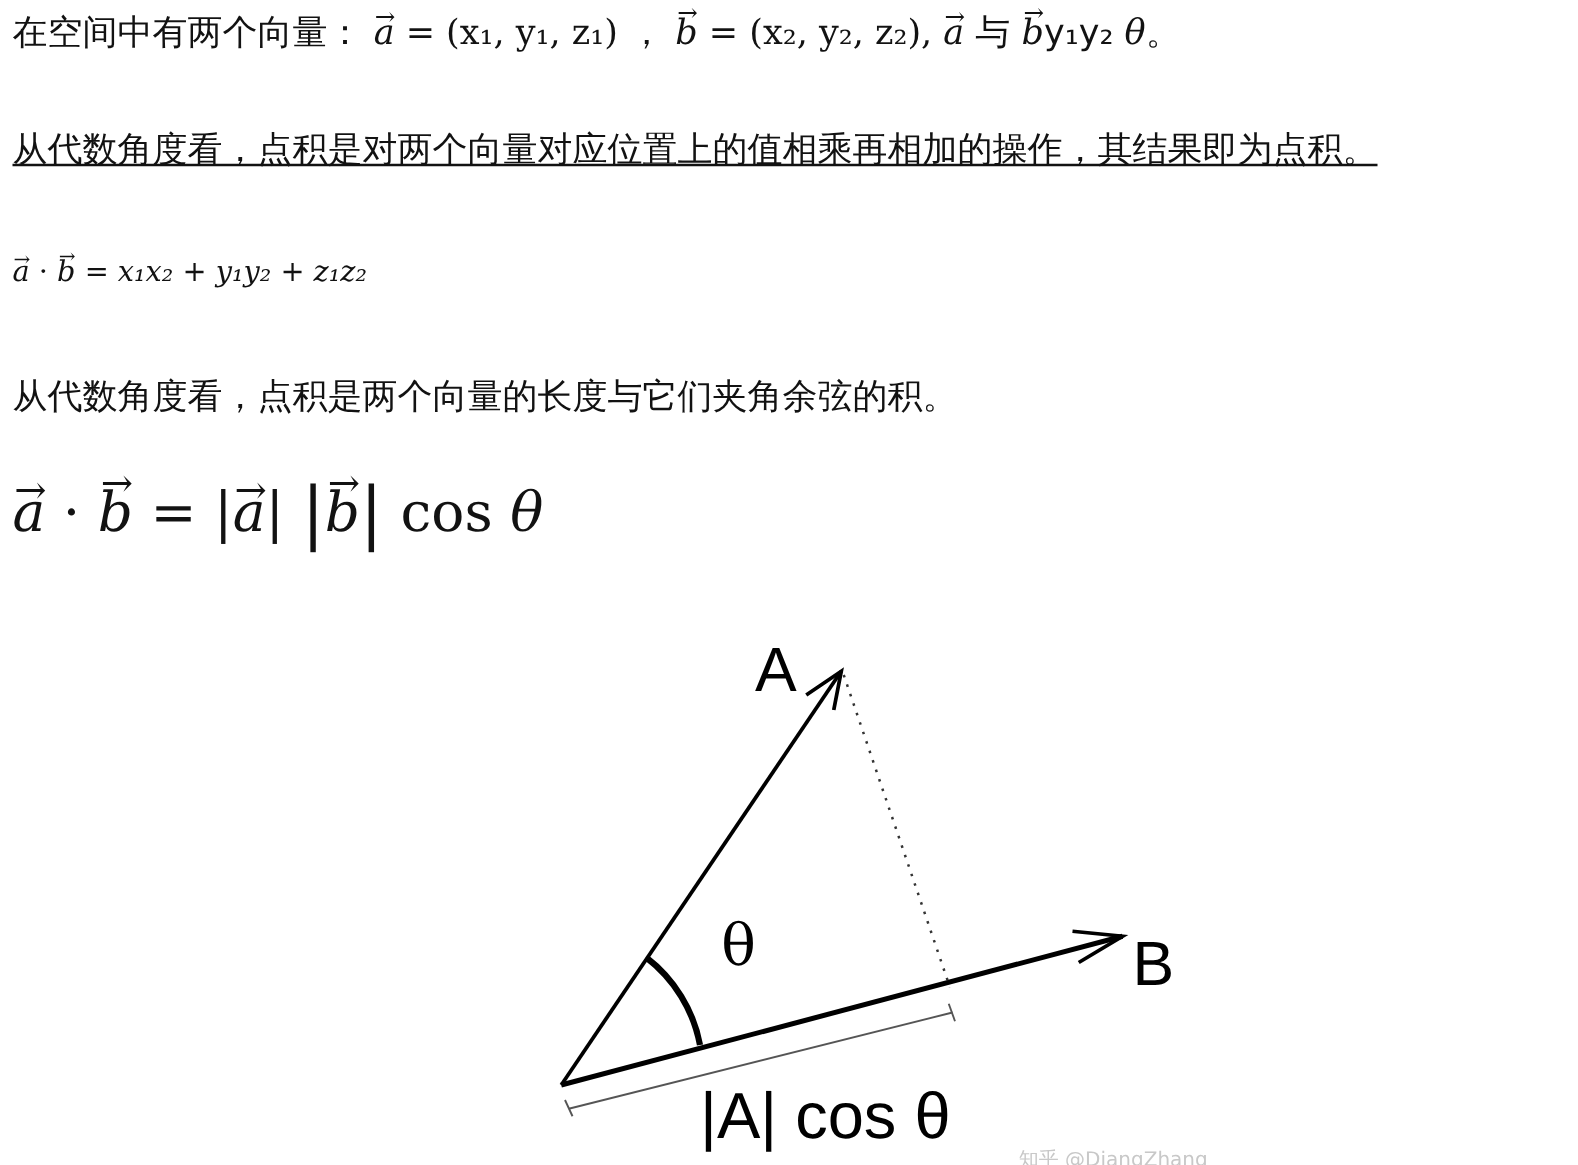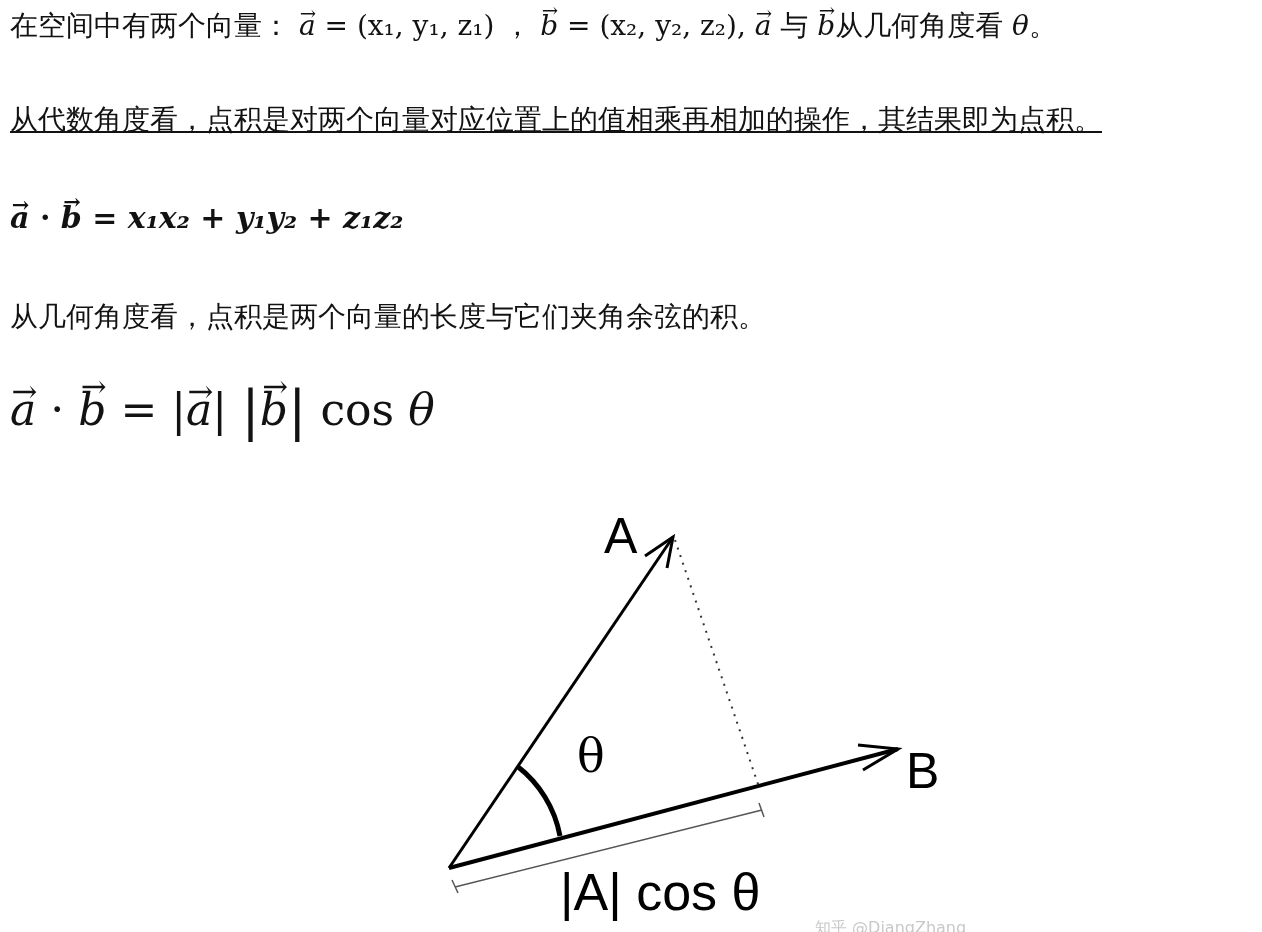--- a/index.html
+++ b/index.html
@@ -18,21 +18,21 @@
   }
   .math .up { font-style: normal; text-align: center; }
   .vec { position: relative; display: inline-block; }
   .vec::before {
     content: "\2192"; position: absolute; left: 50%; transform: translateX(-45%);
     top: -0.62em; font-size: 0.7em; font-style: normal;
   }
   .vec.b::before { top: -0.78em; }
   .p1 { top: 6px; }
   .p2 { top: 100px; text-decoration: underline; }
-  .f1 { top: 198px; font-size: 30px; font-weight: bold; }
+  .f1 { top: 198px; font-size: 23px; }
   .p3 { top: 297px; }
   .f2 { top: 390px; font-size: 44px; }
   .bar { font-style: normal; }
   .bigbar { font-style: normal; font-size: 1.25em; vertical-align: -0.08em; }
   .figure { position: absolute; left: 0; top: 480px; width: 1262px; height: 452px; }
   .watermark {
     position: absolute; left: 815px; top: 918px; font-size: 16px; color: #c8c8c8;
     white-space: nowrap;
   }
 </style>
@@ -44,35 +44,35 @@
   <span class="math">
     <span class="vec">a</span>
     <span class="up">= (x₁, y₁, z₁)</span>
   </span><span>，</span>
   <span class="math">
     <span class="vec b">b</span>
     <span class="up">= (x₂, y₂, z₂),</span>
   </span>
   <span class="math"><span class="vec">a</span></span>
   <span>与</span>
-  <span class="math"><span class="vec b">b</span></span><span>从几何角度看</span>
+  <span class="math"><span class="vec b">b</span></span><span>y₁y₂</span>
   <span class="math">θ</span><span>。</span>
 </div>
 
 <div class="para p2">从代数角度看，点积是对两个向量对应位置上的值相乘再相加的操作，其结果即为点积。</div>
 
 <div class="para f1 math">
   <span class="vec">a</span>
   <span class="up">·</span>
   <span class="vec b">b</span>
   <span class="up">=</span>
   <span>x₁x₂ + y₁y₂ + z₁z₂</span>
 </div>
 
-<div class="para p3">从几何角度看，点积是两个向量的长度与它们夹角余弦的积。</div>
+<div class="para p3">从代数角度看，点积是两个向量的长度与它们夹角余弦的积。</div>
 
 <div class="para f2 math">
   <span class="vec">a</span>
   <span class="up">·</span>
   <span class="vec b">b</span>
   <span class="up">=</span>
   <span class="bar">|</span><span class="vec">a</span><span class="bar">|</span>
   <span class="bigbar">|</span><span class="vec b">b</span><span class="bigbar">|</span>
   <span class="up">cos</span>
   <span>θ</span>

